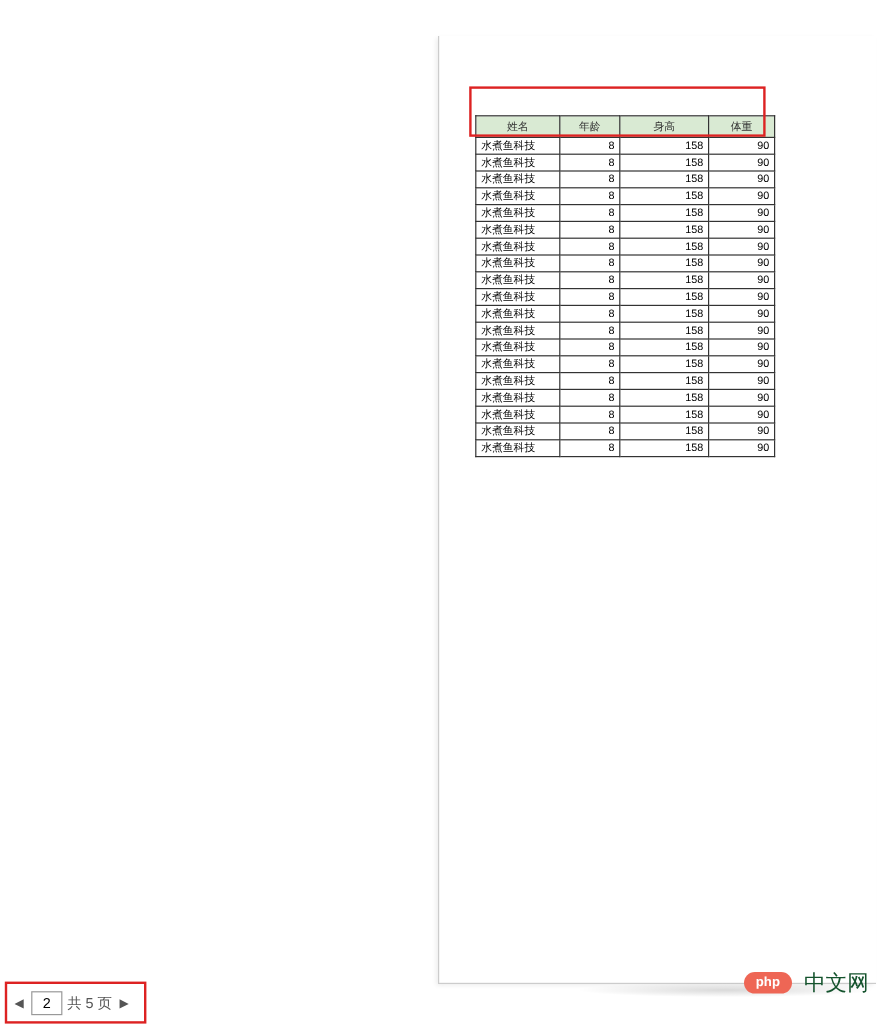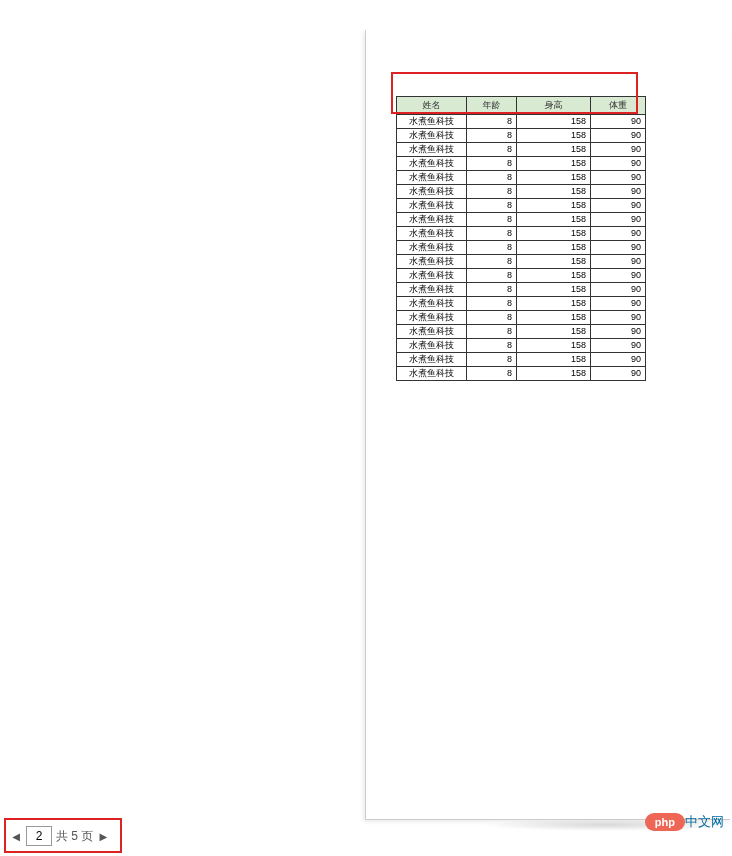--- a/index.html
+++ b/index.html
@@ -55,21 +55,21 @@
       height: 14px;
     }
     .table td {
       border: 1px solid #333;
       padding: 1px 4px;
       text-align: right;
       height: 11px;
       line-height: 11px;
     }
     .table td:first-child {
-      text-align: center;
+      text-align: left;
     }
     .col-name { width: 70px; }
     .col-age { width: 50px; font-family: Liberation Mono, monospace; }
     .col-height { width: 74px; }
     .col-weight { width: 55px; }
     
     .pager-highlight {
       position: absolute;
       left: 4px;
       top: 818px;
@@ -108,33 +108,33 @@
     }
     .pager-text {
       color: #555;
     }
     .watermark {
       position: absolute;
       right: 8px;
       bottom: 25px;
       display: flex;
       align-items: center;
-      gap: 0;
+      gap: 10px;
     }
     .watermark-badge {
       background: #ee6655;
       color: #fff;
       font-size: 11px;
       padding: 3px 10px;
       border-radius: 10px;
       font-weight: bold;
     }
     .watermark-text {
-      color: #0369a1;
-      font-size: 13px;
+      color: #14532d;
+      font-size: 18px;
     }
     .bottom-shadow {
       position: absolute;
       left: 480px;
       bottom: 25px;
       width: 250px;
       height: 12px;
       background: radial-gradient(ellipse at center, rgba(0,0,0,0.15) 0%, rgba(0,0,0,0) 70%);
     }
   </style>

